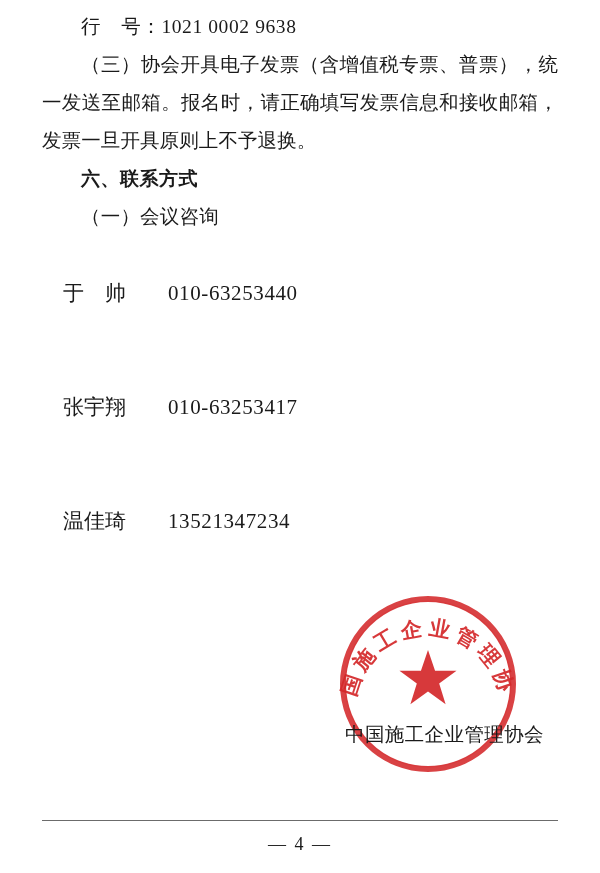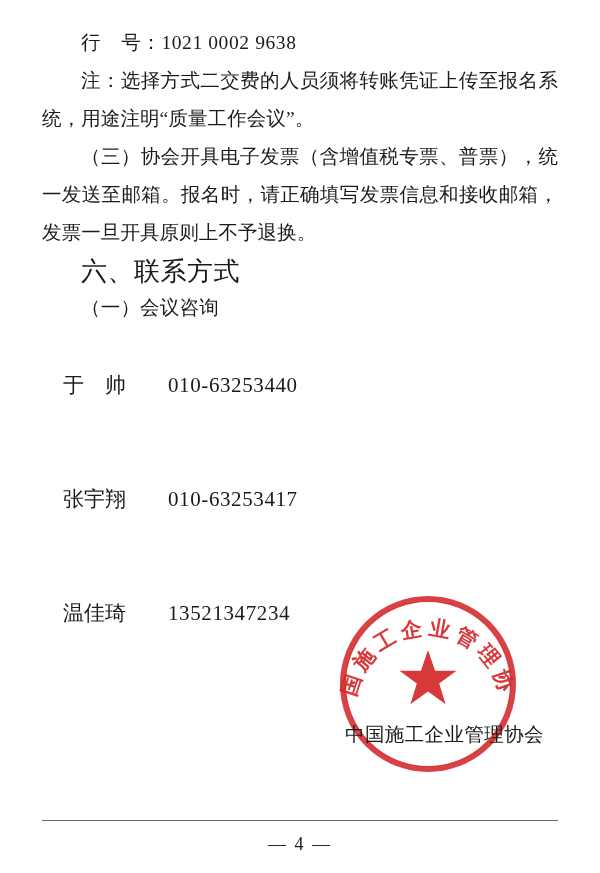--- a/index.html
+++ b/index.html
@@ -13,41 +13,40 @@
     font-family: "Liberation Serif", "DejaVu Serif", serif;
     color: #1a1a1a;
     position: relative;
     overflow: hidden;
   }
   .page {
     position: relative;
     width: 600px;
     height: 873px;
     box-sizing: border-box;
-    padding: 24px 42px 0 42px;
+    padding: 8px 42px 0 42px;
   }
   .line {
     font-size: 19.5px;
     line-height: 38px;
     letter-spacing: 0.2px;
     white-space: nowrap;
-    font-family: Liberation Mono, monospace;
   }
   .indent2 { text-indent: 39px; }
   .para {
     font-size: 19.5px;
     line-height: 38px;
     text-align: justify;
     text-indent: 39px;
     letter-spacing: 0.1px;
   }
   .heading {
-    font-size: 26px;
+    font-size: 19px;
     line-height: 38px;
-    font-weight: normal;
+    font-weight: bold;
     text-indent: 39px;
     letter-spacing: 0.5px;
     font-family: "Liberation Sans", "DejaVu Sans", sans-serif;
   }
   .contact-line {
     font-size: 21px;
     line-height: 38px;
     text-indent: 39px;
     white-space: pre;
   }
@@ -97,21 +96,20 @@
     font-weight: bold;
   }
 </style>
 </head>
 <body>
 
 <div class="page">
 
   <div class="line indent2 num">行　号：1021 0002 9638</div>
 
-  <div class="para">注：选择方式二交费的人员须将转账凭证上传至报名系统，用途注明“质量工作会议”。</div>
 
   <div class="para">（三）协会开具电子发票（含增值税专票、普票），统一发送至邮箱。报名时，请正确填写发票信息和接收邮箱，发票一旦开具原则上不予退换。</div>
 
   <div class="heading">六、联系方式</div>
 
   <div class="line indent2">（一）会议咨询</div>
 
   <div class="contact-line">
     <span>于　帅</span><span>　　</span><span class="num">010-63253440</span>
   </div>

